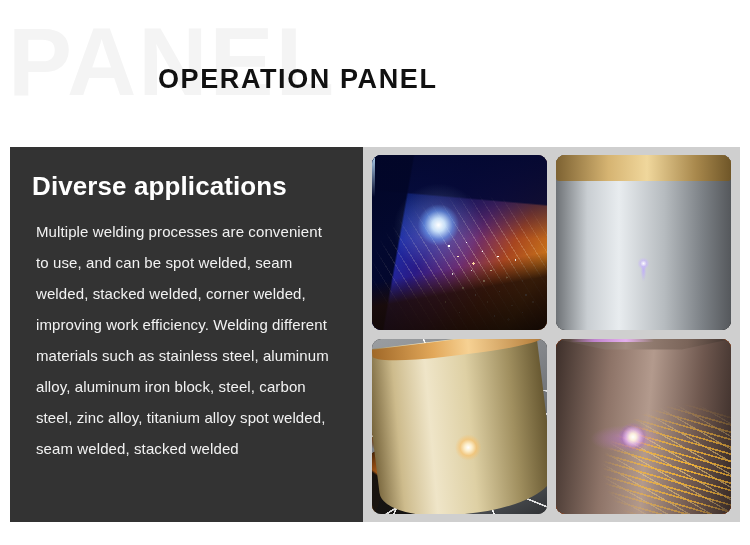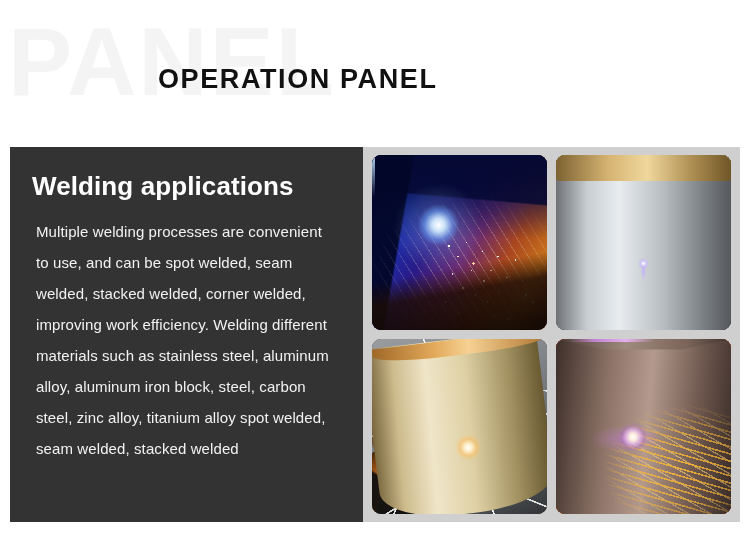--- a/index.html
+++ b/index.html
@@ -336,21 +336,21 @@
 </style>
 </head>
 <body>
 
 <div class="header">
   <div class="watermark">PANEL</div>
   <div class="header-title">OPERATION PANEL</div>
 </div>
 
 <div class="text-panel">
-  <h2 class="panel-heading">Welding applications</h2>
+  <h2 class="panel-heading">Diverse applications</h2>
   <p class="panel-body">Multiple welding processes are convenient to use, and can be spot welded, seam welded, stacked welded, corner welded, improving work efficiency. Welding different materials such as stainless steel, aluminum alloy, aluminum iron block, steel, carbon steel, zinc alloy, titanium alloy spot welded, seam welded, stacked welded</p>
 </div>
 
 <div class="gallery">
 
   <div class="photo">
     <div class="layer p1-bg"></div>
     <div class="layer p1-dark-top"></div>
     <div class="layer p1-machine"></div>
     <div class="layer p1-streaks"></div>

